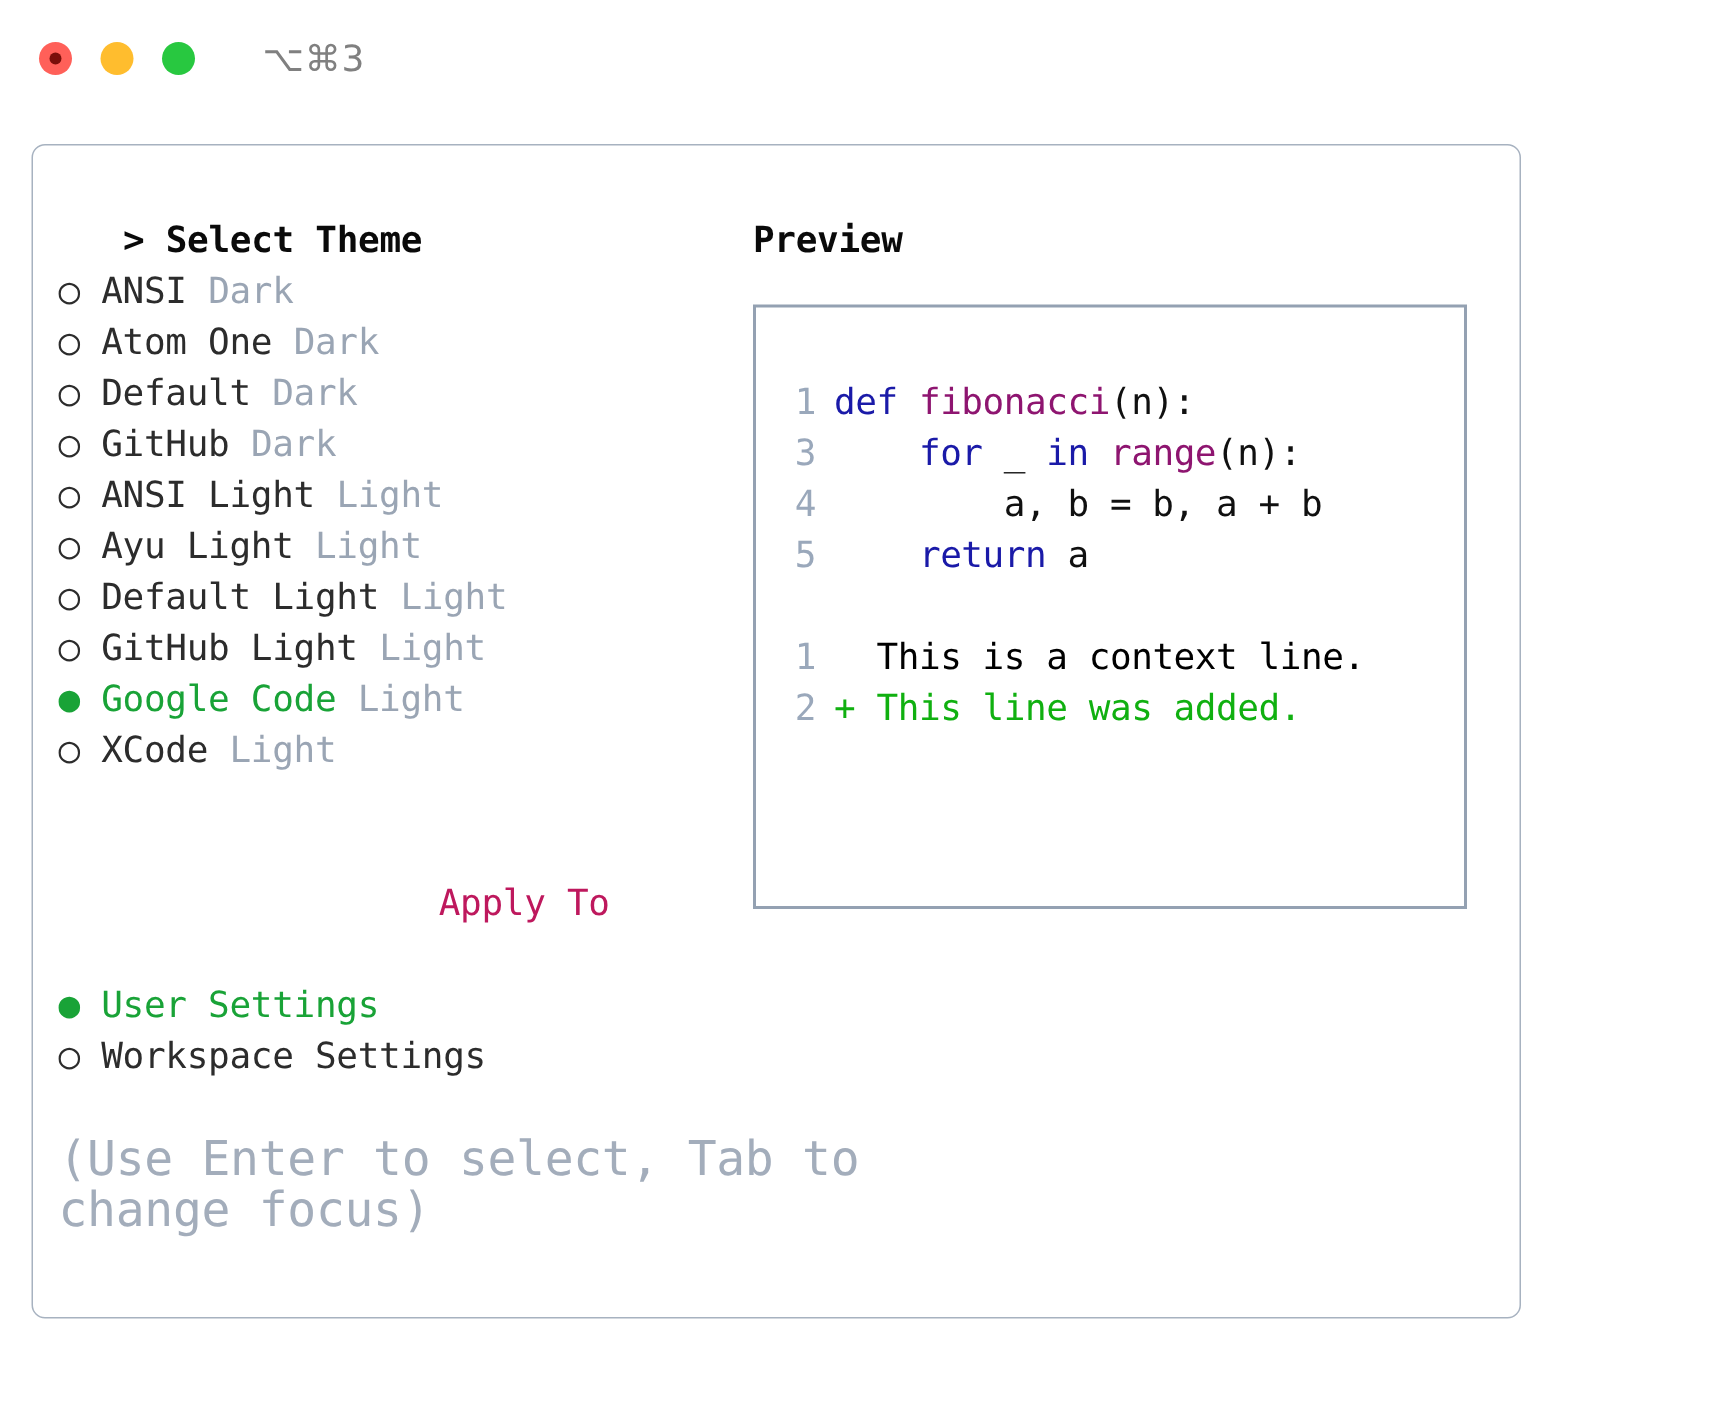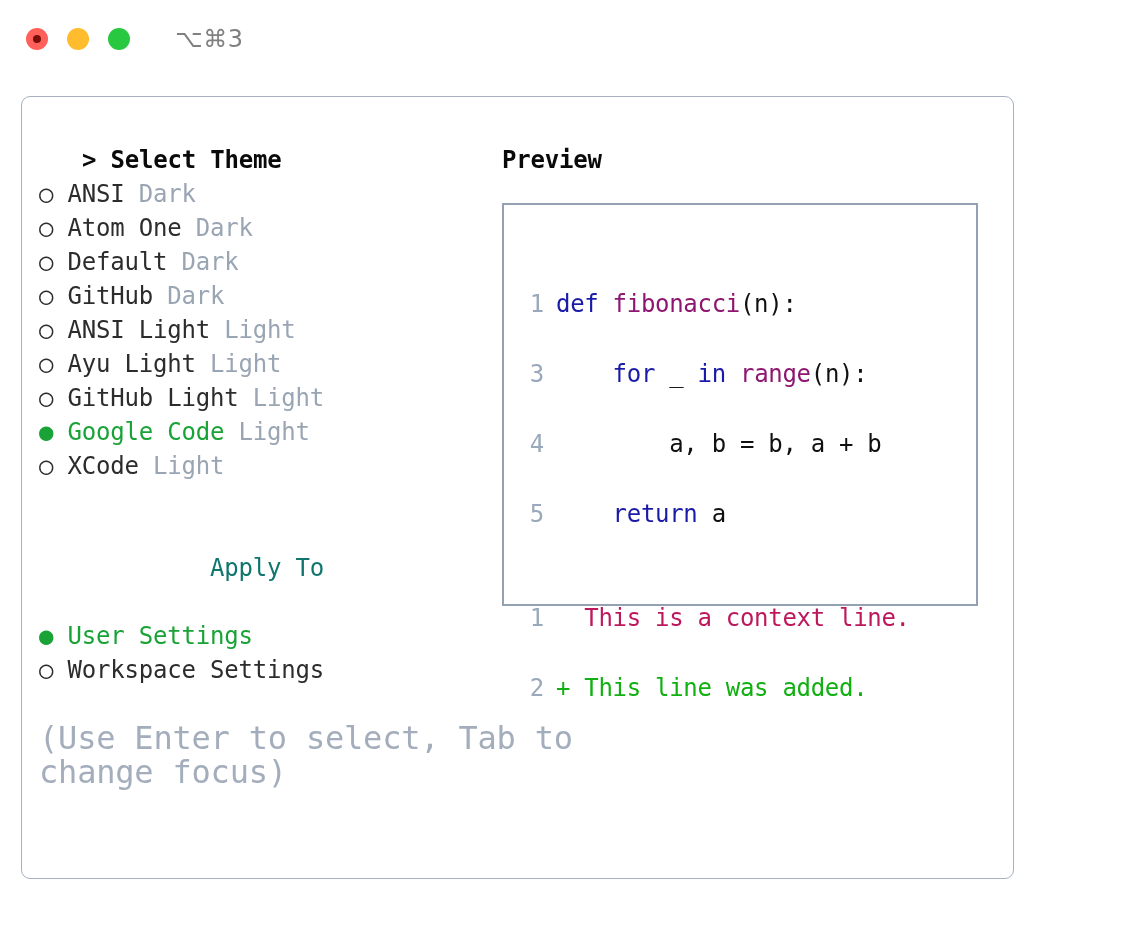--- a/index.html
+++ b/index.html
@@ -123,23 +123,24 @@
 
   .opt-name { color: #2c2c2c; }
   .opt-row.selected .opt-name { color: #19a337; }
   .opt-kind { color: #9aa5b4; }
 
   .section-gap { height: 34px; }
 
   .sub-header {
     font-size: 24px;
     line-height: 34px;
-    color: #0f766e;
-    white-space: pre;
-    letter-spacing: -0.2px;
+    color: #be185d;
+    white-space: pre;
+    letter-spacing: -0.2px;
+    text-align: center;
   }
 
   .hint {
     margin-top: 34px;
     font-size: 32px;
     line-height: 34px;
     color: #a3adbb;
     white-space: pre;
     letter-spacing: -0.2px;
     max-width: 410px;
@@ -167,35 +168,34 @@
     box-sizing: border-box;
     background: #ffffff;
     padding: 46px 0 0 12px;
   }
 
   .code-line {
     font-size: 24px;
     line-height: 34px;
     white-space: pre;
     letter-spacing: -0.3px;
-    margin-top: 36px;
   }
   .lno {
     color: #9aa8bb;
     display: inline-block;
     width: 28px;
     text-align: right;
     margin-right: 12px;
   }
   .tok-kw   { color: #1a1aa8; }
   .tok-fn   { color: #8e1570; }
   .tok-num  { color: #0d8080; }
   .tok-pl   { color: #101010; }
 
-  .diff-ctx { color: #be185d; text-align: right; }
+  .diff-ctx { color: #000000; text-align: right; }
   .diff-del { color: #c21807; }
   .diff-add { color: #10b010; }
 
   .blank-line { height: 34px; }
 </style>
 </head>
 <body>
 
 <div class="window">
 
@@ -215,20 +215,21 @@
 
         <div class="list-header">&gt; Select Theme</div>
 
         <div id="theme-list">
             <div class="opt-row"><span class="bullet bullet-off">○</span><span> </span><span class="opt-name">ANSI</span><span> </span><span class="opt-kind">Dark</span></div>
             <div class="opt-row"><span class="bullet bullet-off">○</span><span> </span><span class="opt-name">Atom One</span><span> </span><span class="opt-kind">Dark</span></div>
             <div class="opt-row"><span class="bullet bullet-off">○</span><span> </span><span class="opt-name">Default</span><span> </span><span class="opt-kind">Dark</span></div>
             <div class="opt-row"><span class="bullet bullet-off">○</span><span> </span><span class="opt-name">GitHub</span><span> </span><span class="opt-kind">Dark</span></div>
             <div class="opt-row"><span class="bullet bullet-off">○</span><span> </span><span class="opt-name">ANSI Light</span><span> </span><span class="opt-kind">Light</span></div>
             <div class="opt-row"><span class="bullet bullet-off">○</span><span> </span><span class="opt-name">Ayu Light</span><span> </span><span class="opt-kind">Light</span></div>
+            <div class="opt-row"><span class="bullet bullet-off">○</span><span> </span><span class="opt-name">Default Light</span><span> </span><span class="opt-kind">Light</span></div>
             <div class="opt-row"><span class="bullet bullet-off">○</span><span> </span><span class="opt-name">GitHub Light</span><span> </span><span class="opt-kind">Light</span></div>
             <div class="opt-row selected"><span class="bullet bullet-on">●</span><span> </span><span class="opt-name">Google Code</span><span> </span><span class="opt-kind">Light</span></div>
             <div class="opt-row"><span class="bullet bullet-off">○</span><span> </span><span class="opt-name">XCode</span><span> </span><span class="opt-kind">Light</span></div>
           </div>
 
         <div class="section-gap"></div>
 
         <div class="sub-header">
           <span>  </span><span>Apply To</span>
         </div>

